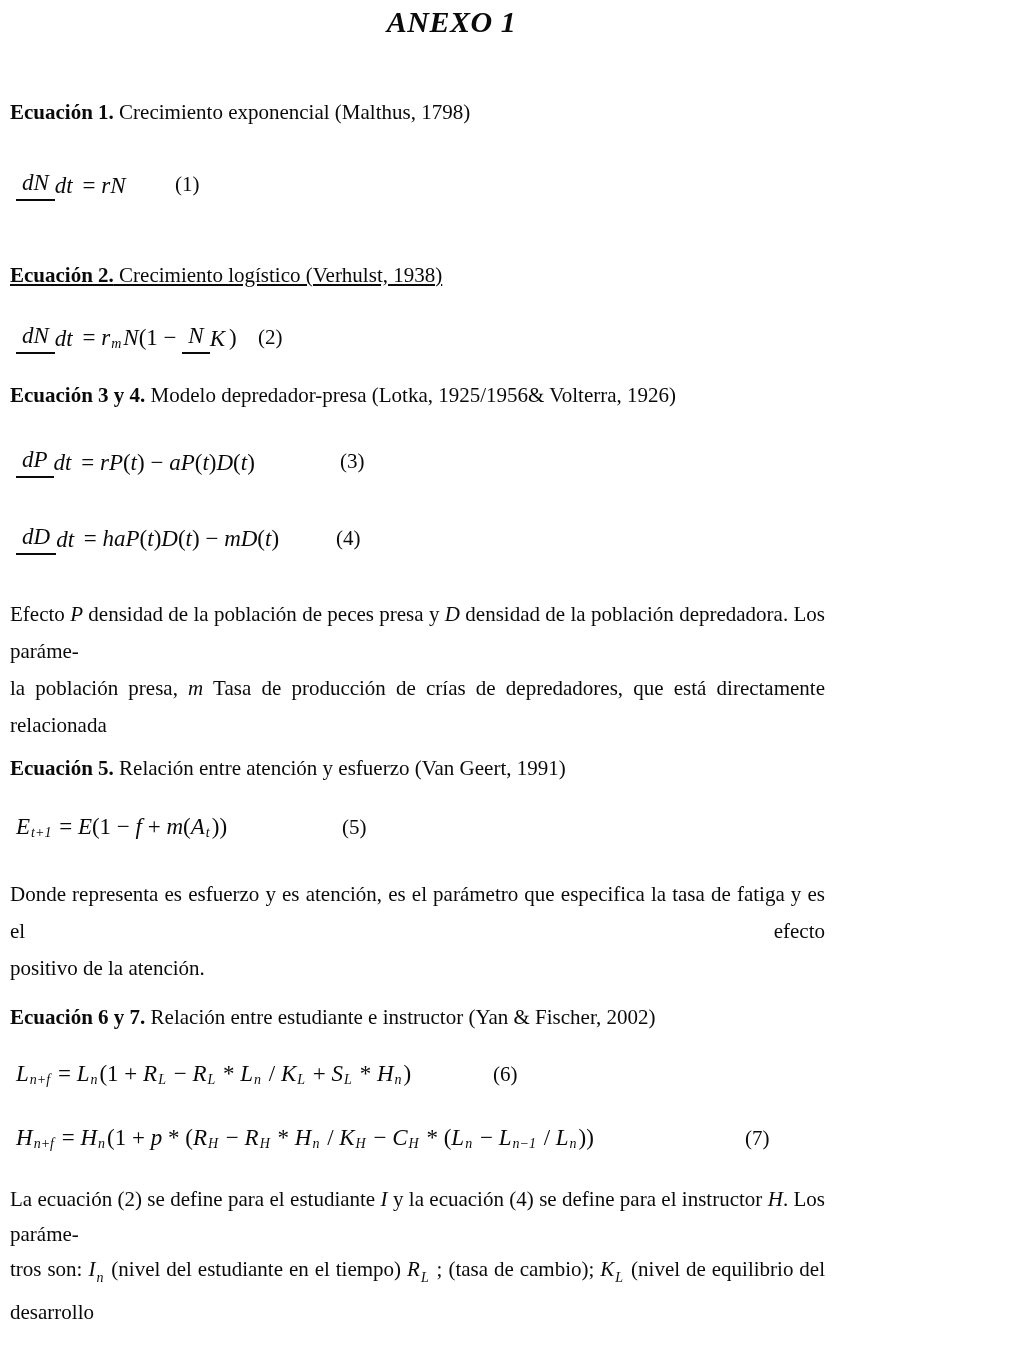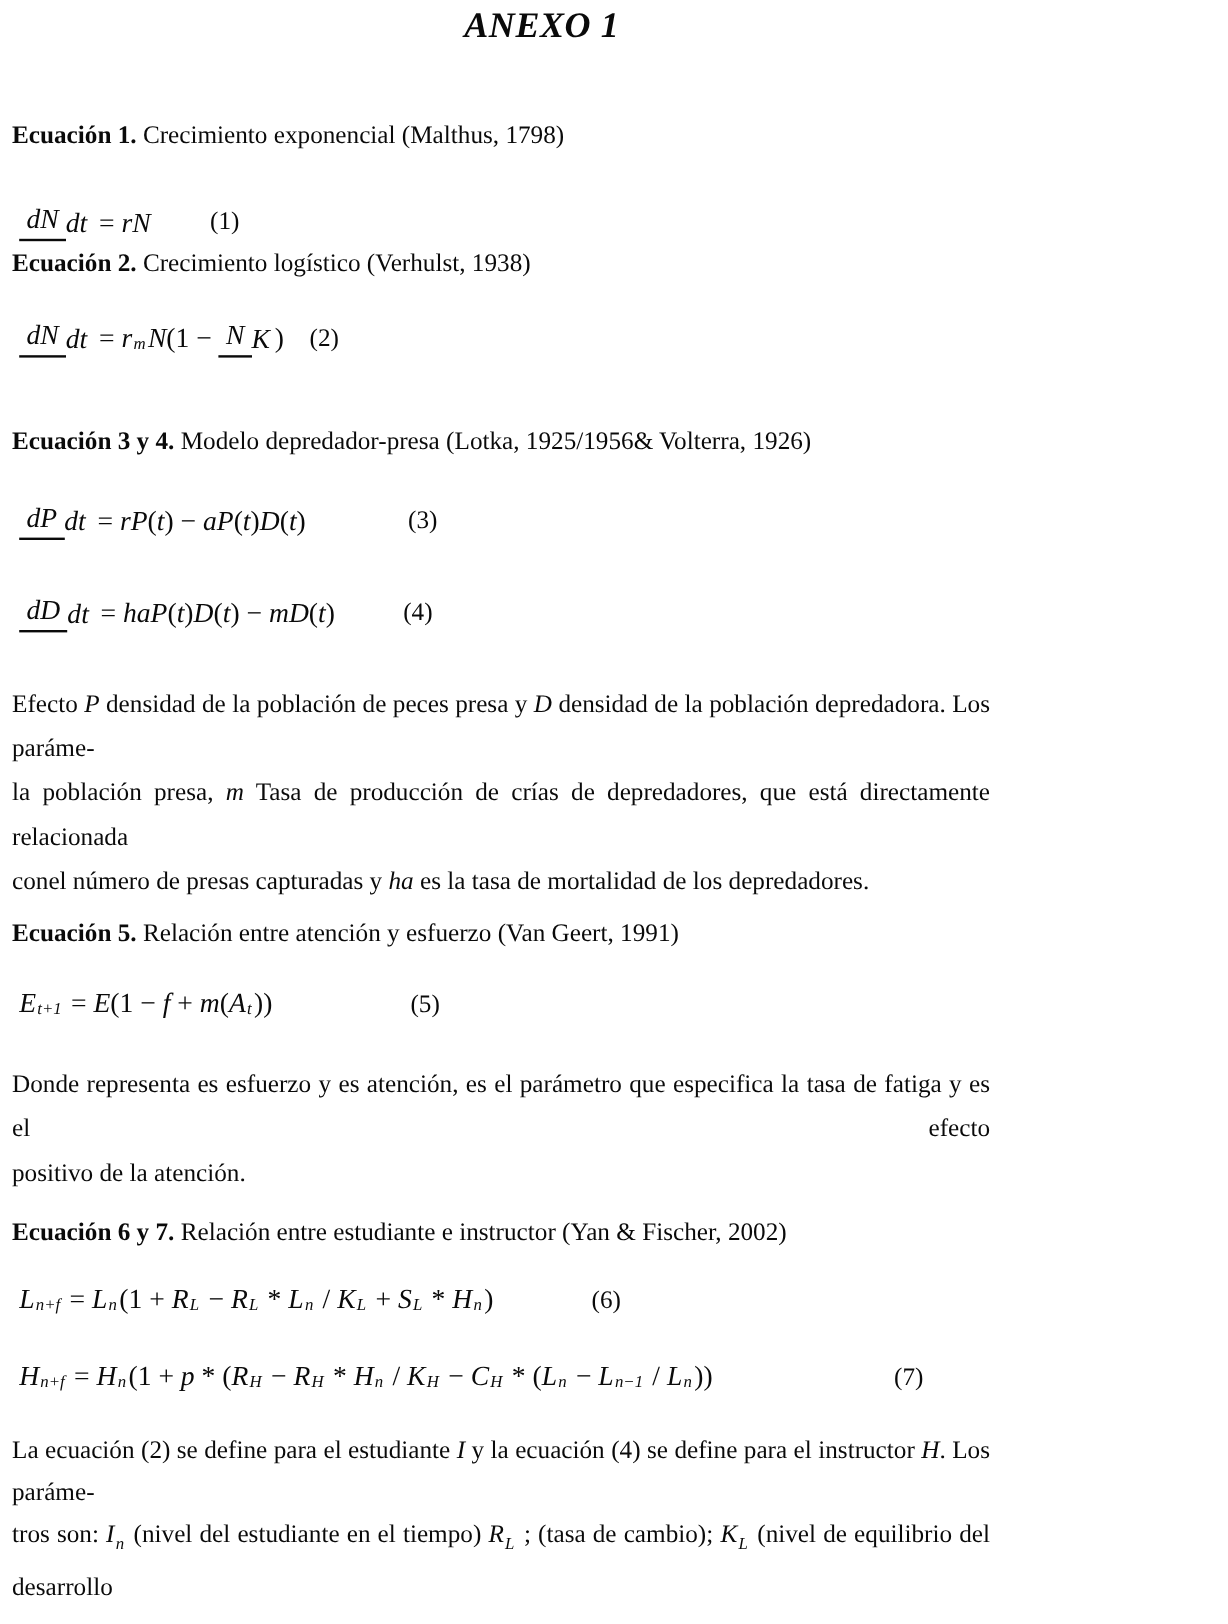--- a/index.html
+++ b/index.html
@@ -16,22 +16,22 @@
     text-align:center;
     position:relative;left:34px;
     font-weight:bold;font-style:italic;
     font-size:30px;line-height:36px;
     letter-spacing:0.5px;
   }
 
   .heading{font-size:21px;line-height:28px;white-space:nowrap;}
   .heading .hlabel{font-weight:bold;text-align:center;}
   .h1{margin-top:58px;}
-  .h2{}
-  .h3{margin-top:52px;}
+  .h2{margin-top:56px;text-decoration:underline;}
+  .h3{margin-top:24px;}
   .h5{margin-top:10px;}
   .h6{margin-top:16px;}
 
   .equation{
     position:relative;
     font-size:23px;line-height:38px;
     padding-left:6px;
     white-space:nowrap;
   }
   #eq1{margin-top:38px;}
@@ -183,21 +183,20 @@
         <span class="up">(</span>
         <span class="it">t</span>
         <span class="up">)</span>
       </span>
     <span class="eqnum">(4)</span>
   </div>
 
   <div class="para" id="p1">
       <div class="line"><span class="up">Efecto </span><span class="it">P</span><span class="up"> densidad de la población de peces presa y </span><span class="it">D</span><span class="up"> densidad de la población depredadora. Los paráme-</span></div>
       <div class="line"><span class="up">la población presa, </span><span class="it">m</span><span class="up"> Tasa de producción de crías de depredadores, que está directamente relacionada</span></div>
-      <div class="line last"><span class="up">conel número de presas capturadas y </span><span class="it">ha</span><span class="up"> es la tasa de mortalidad de los depredadores.</span></div>
     </div>
 
   <div class="heading h5">
     <span class="hlabel">Ecuación 5.</span><span> Relación entre atención y esfuerzo (Van Geert, 1991)</span>
   </div>
 
   <div class="equation" id="eq5">
     <span class="eqbody">
         <span class="it">E</span>
         <span class="msub">t+1</span>

